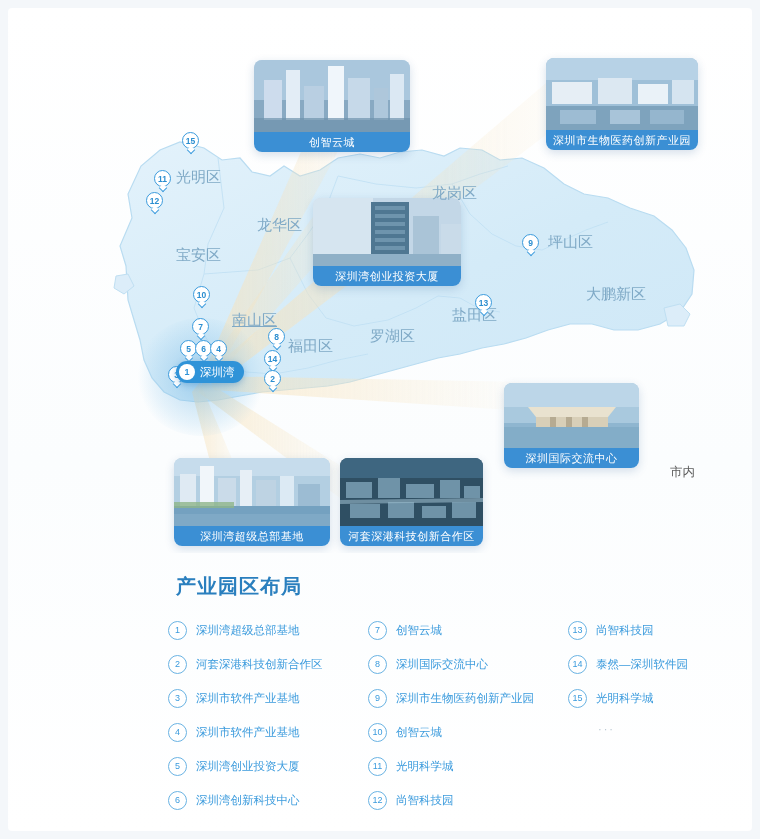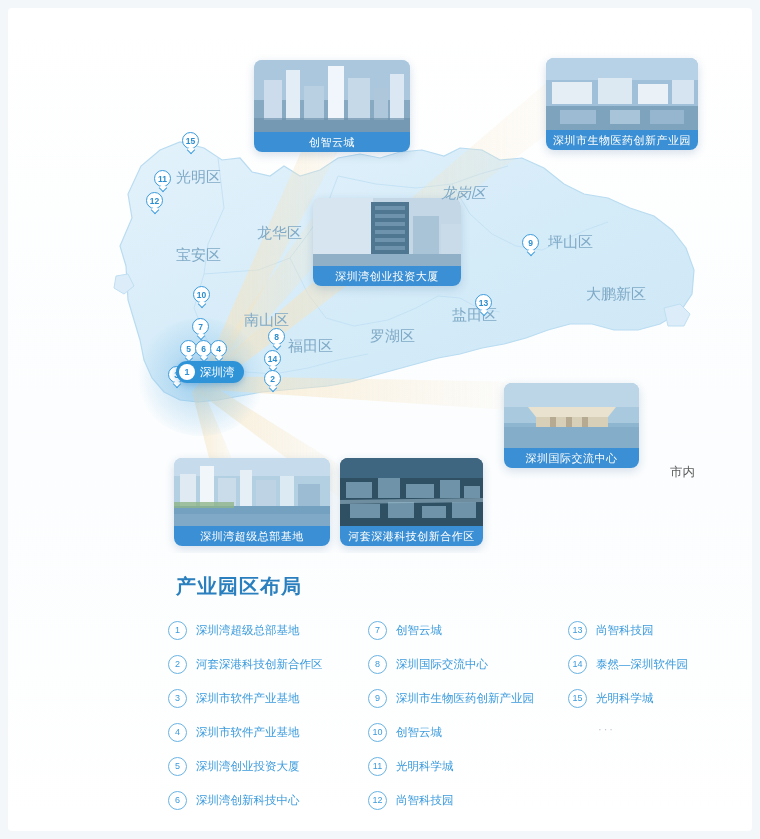--- a/index.html
+++ b/index.html
@@ -321,26 +321,26 @@
             <rect x="82" y="48" width="24" height="12"></rect>
             <rect x="112" y="44" width="24" height="16"></rect>
           </g>
           <path d="M0,42 L143,40 L143,44 L0,46 Z" fill="#9ab9c9" opacity="0.6"></path>
         </svg>
       </div>
       <div class="cap">河套深港科技创新合作区</div>
     </div>
 
     <div class="district-label" style="left:168px;top:160px;">光明区</div>
-    <div class="district-label" style="left:249px;top:216px;">龙华区</div>
+    <div class="district-label" style="left:249px;top:208px;">龙华区</div>
     <div class="district-label" style="left:168px;top:238px;">宝安区</div>
-    <div class="district-label" style="left:433px;top:176px;font-style:italic;">龙岗区</div>
+    <div class="district-label" style="left:424px;top:176px;">龙岗区</div>
     <div class="district-label" style="left:540px;top:225px;">坪山区</div>
     <div class="district-label" style="left:578px;top:277px;">大鹏新区</div>
-    <div class="district-label" style="left:236px;top:303px;">南山区</div>
+    <div class="district-label" style="left:224px;top:303px;text-decoration:underline;">南山区</div>
     <div class="district-label" style="left:280px;top:329px;">福田区</div>
     <div class="district-label" style="left:362px;top:319px;">罗湖区</div>
     <div class="district-label" style="left:444px;top:298px;">盐田区</div>
 
     <div class="outside-label" style="left:662px;top:456px;">市内</div>
 
     <div class="pin" style="left:174px;top:124px;">
       <div class="body">15</div>
         <div class="tip"></div>
     </div>

